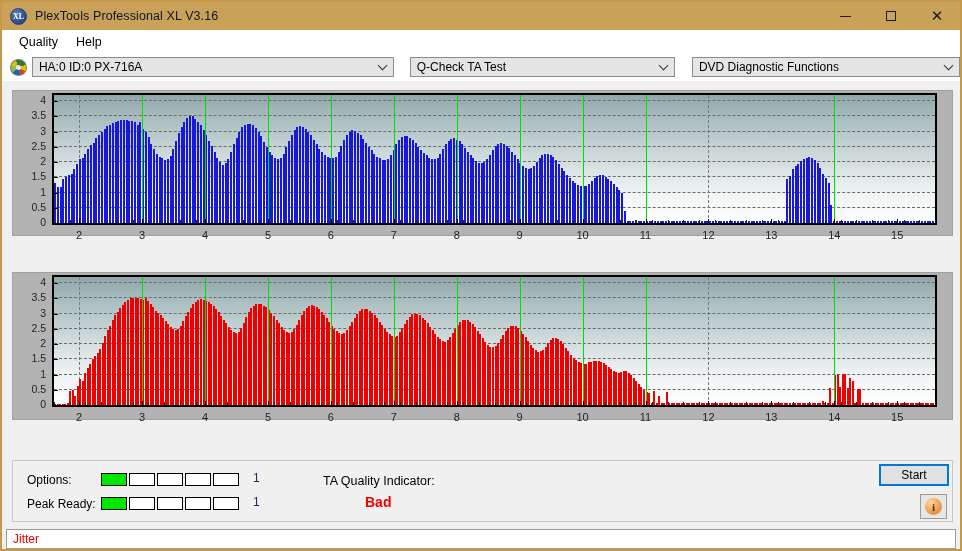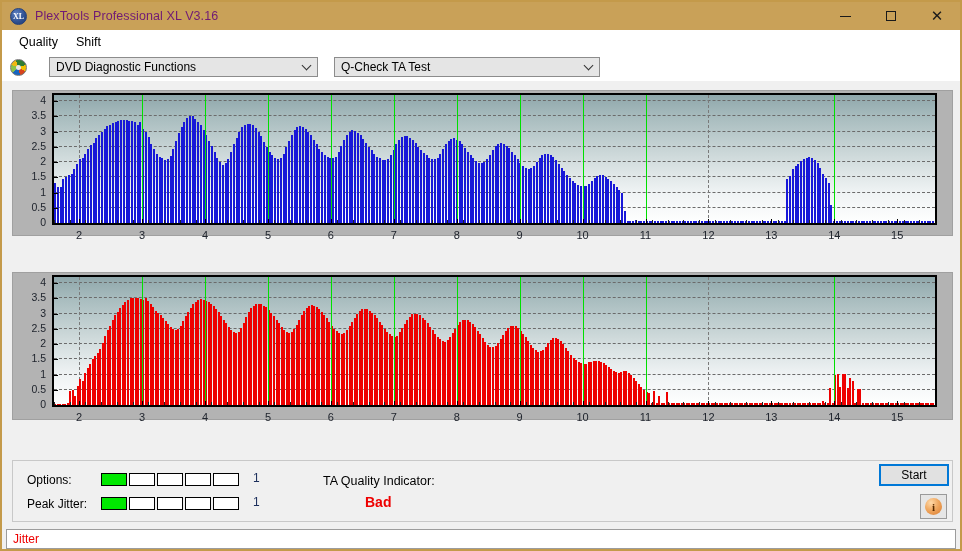--- a/index.html
+++ b/index.html
@@ -27,21 +27,21 @@
   #title-icon {
     width: 17px; height: 17px; margin-left: 8px; margin-right: 8px;
     border-radius: 50%;
     background: radial-gradient(circle at 35% 30%, #5b7fc0 0%, #2e4f8f 60%, #1d3a73 100%);
     display: flex; align-items: center; justify-content: center;
     font-size: 8px; font-weight: bold; color: #ffffff;
     font-family: "Liberation Serif", serif;
     border: 1px solid #24407a;
   }
   #title-text {
-    font-size: 12.5px; color: #701a75; letter-spacing: 0.1px;
+    font-size: 12.5px; color: #0f172a; letter-spacing: 0.1px;
   }
   .wbtn {
     position: absolute; top: 0; height: 28px; width: 46px;
     display: flex; align-items: center; justify-content: center;
     color: #1a1a1a; font-size: 13px;
   }
   #btn-min { right: 92px; }
   #btn-max { right: 46px; }
   #btn-close { right: 0px; font-size: 15px; }
   .min-glyph { width: 11px; height: 1px; background: #1a1a1a; display:block; }
@@ -235,31 +235,35 @@
     <div class="wbtn" id="btn-max">
       <span class="max-glyph"></span>
     </div>
     <div class="wbtn" id="btn-close">
       <span>✕</span>
     </div>
   </div>
 
   <div id="menubar">
     <div class="menu-item">Quality</div>
-    <div class="menu-item">Shift</div>
+    <div class="menu-item">Help</div>
   </div>
 
   <div id="toolbar">
     <div id="disc-icon"></div>
-    <div class="combo" id="combo-func">
-      <span>DVD Diagnostic Functions</span>
+    <div class="combo" id="combo-drive">
+      <span>HA:0 ID:0  PX-716A</span>
       <span class="caret"></span>
     </div>
     <div class="combo" id="combo-test">
       <span>Q-Check TA Test</span>
+      <span class="caret"></span>
+    </div>
+    <div class="combo" id="combo-func">
+      <span>DVD Diagnostic Functions</span>
       <span class="caret"></span>
     </div>
   </div>
 
   <div class="chart-panel" id="panel-top"></div>
   <div class="chart-outer" id="chart-top" style="left:10px; top:88px;">
       <div class="plot" style="left: 40px; top: 3px; width: 885px; height: 132px;">
         <div class="gridline-h" style="bottom: 15.2381px;"></div>
         <div class="gridline-h" style="bottom: 30.4762px;"></div>
         <div class="gridline-h" style="bottom: 45.7143px;"></div>
@@ -1199,21 +1203,21 @@
     <div class="ind-label" style="left:14px; top:12px;">Options:</div>
     <div class="meter" id="jitter-meter" style="left:88px; top:12px;">
         <div class="seg on" style="background: rgb(0, 232, 0);"></div>
         <div class="seg"></div>
         <div class="seg"></div>
         <div class="seg"></div>
         <div class="seg"></div>
       </div>
     <div class="meter-value" style="left:240px; top:10px;">1</div>
 
-    <div class="ind-label" style="left:14px; top:36px;">Peak Jitter:</div>
+    <div class="ind-label" style="left:14px; top:36px;">Peak Ready:</div>
     <div class="meter" id="peakshift-meter" style="left:88px; top:36px;">
         <div class="seg on" style="background: rgb(0, 232, 0);"></div>
         <div class="seg"></div>
         <div class="seg"></div>
         <div class="seg"></div>
         <div class="seg"></div>
       </div>
     <div class="meter-value" style="left:240px; top:34px;">1</div>
 
     <div id="ta-label">TA Quality Indicator:</div>

